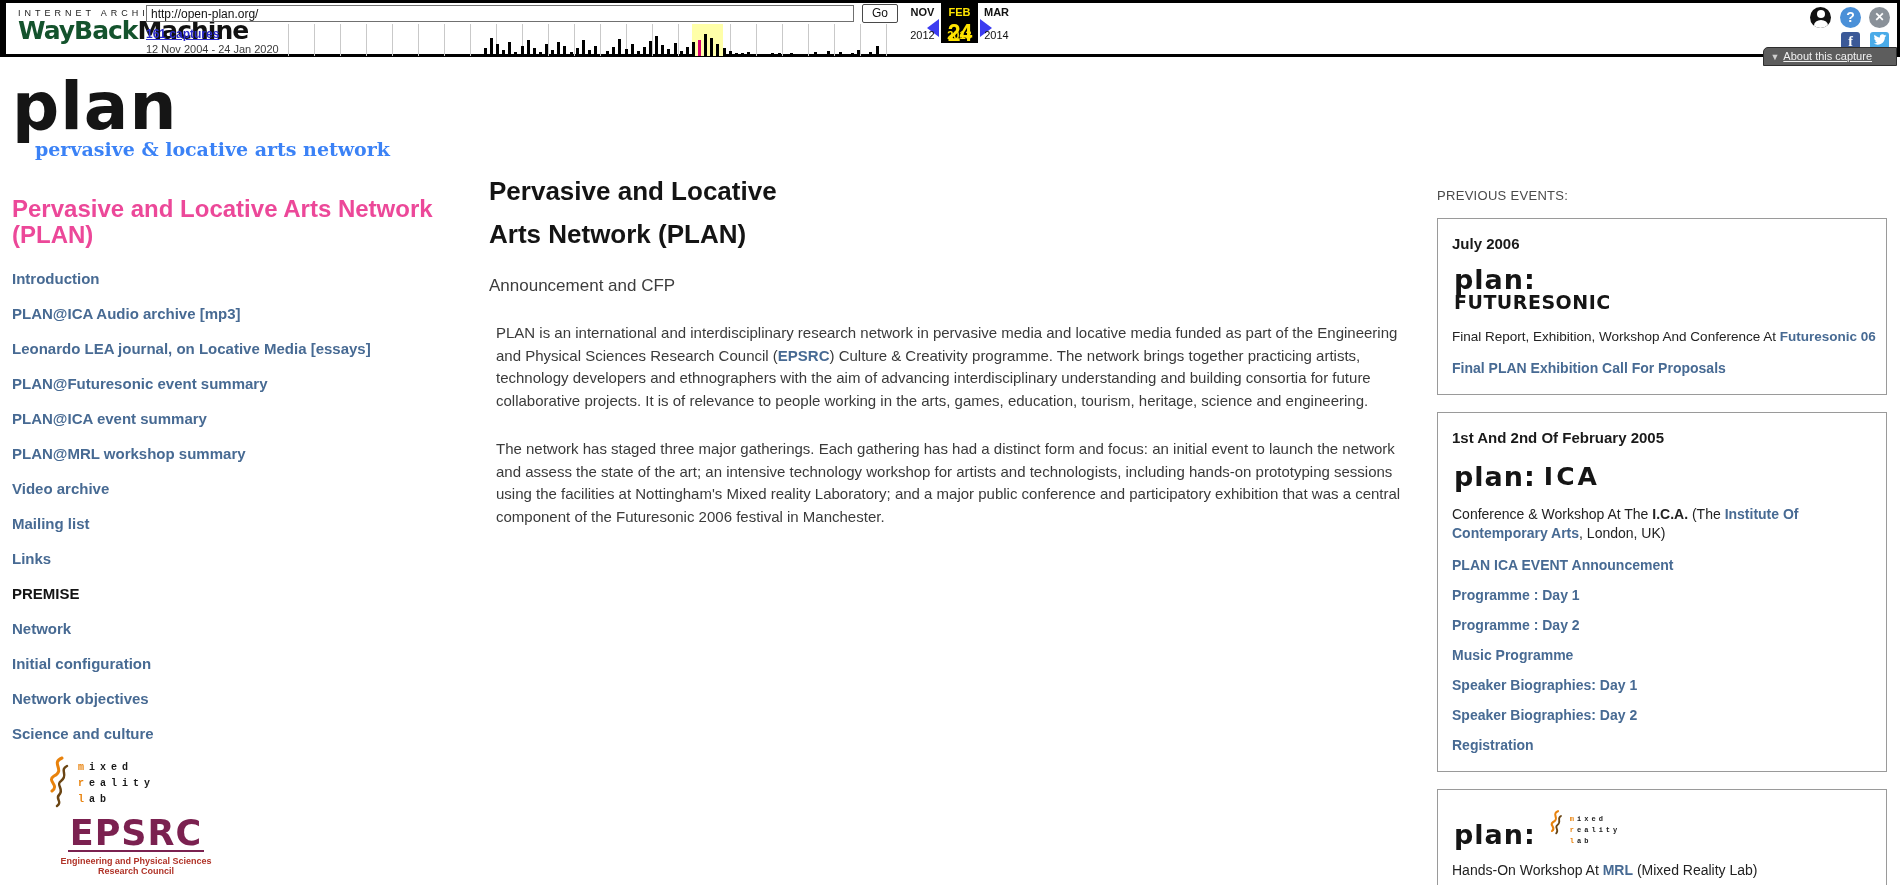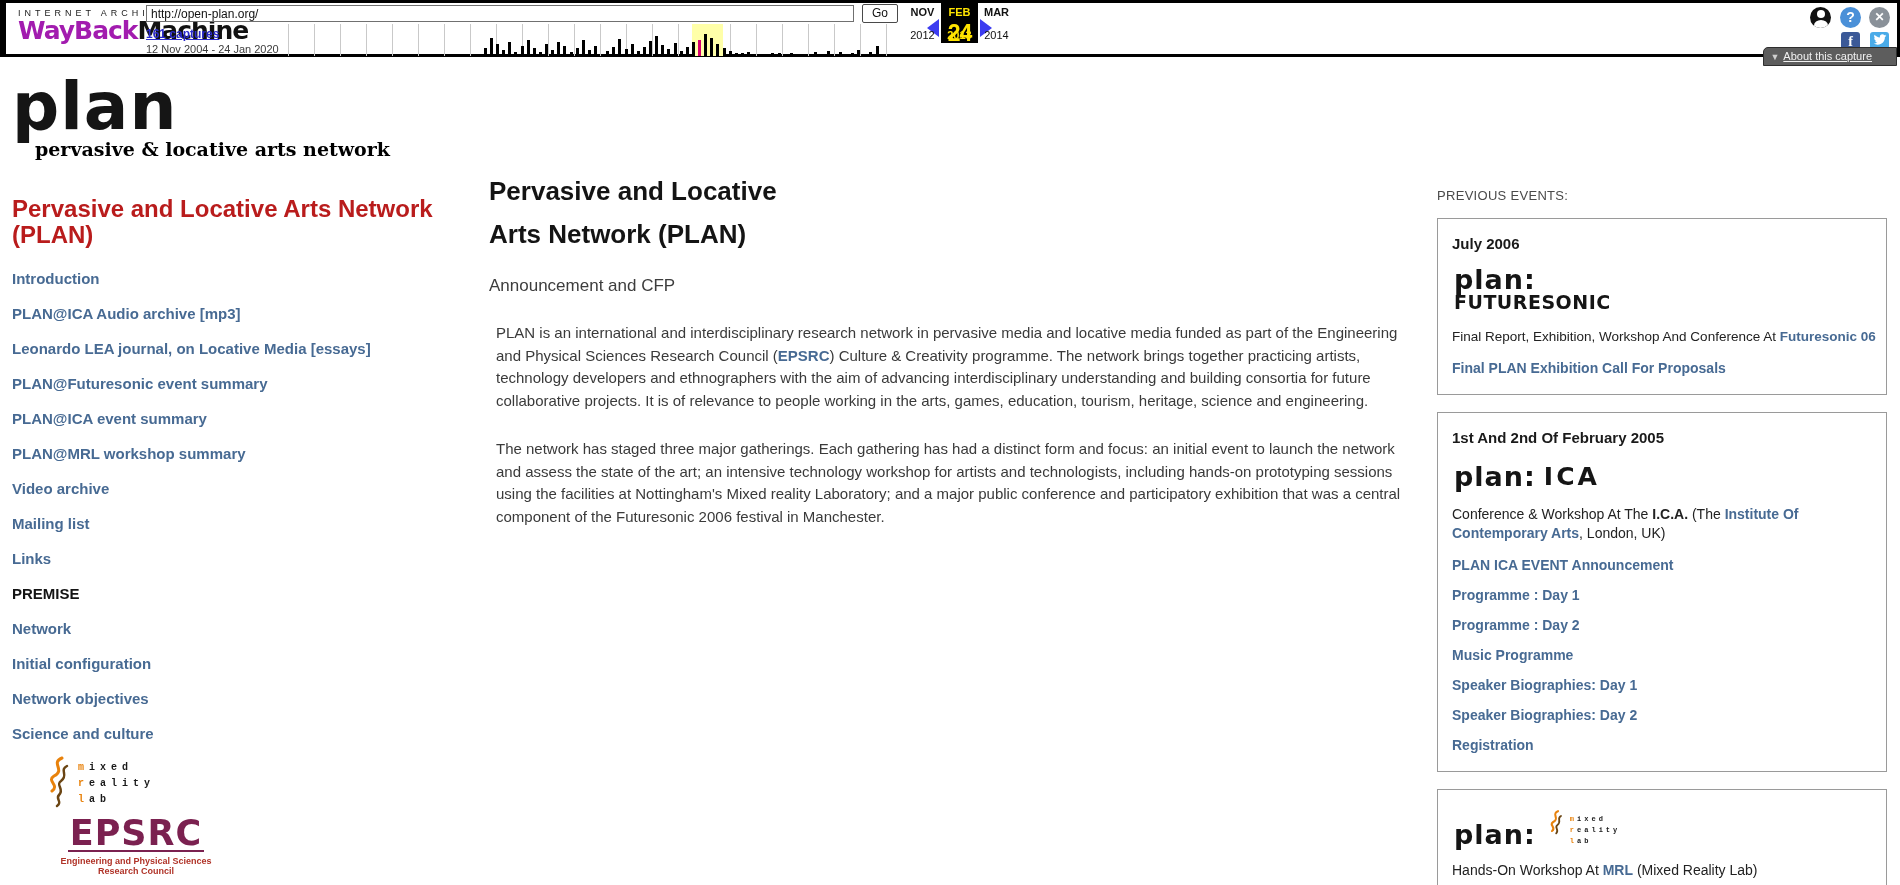--- a/index.html
+++ b/index.html
@@ -12,21 +12,21 @@
 
   
   .wb-toolbar {
     position:absolute; left:0; top:0; width:1900px; height:57px;
     background:#fff; border-top:3px solid #000; border-bottom:3px solid #000;
     border-left:6px solid #000; border-right:3px solid #000;
   }
   .wb-logo { position:absolute; left:12px; top:5px; width:120px; }
   .wb-logo-top { font-size:9px; letter-spacing:4px; color:#1a1a1a; white-space:nowrap; }
   .wb-logo-main { font-size:25px; font-weight:bold; letter-spacing:-1px; line-height:26px; white-space:nowrap; font-family:"DejaVu Sans", sans-serif; }
-  .wb-logo-red { color:#a21caf; }
+  .wb-logo-red { color:#14532d; }
   .wb-logo-black { color:#111; }
 
   .wb-url-input {
     position:absolute; left:140px; top:2px; width:708px; height:17px;
     border:1px solid #707070; font-size:12px; padding:0 4px; color:#111;
     font-family:"Liberation Sans", sans-serif;
   }
   .wb-go {
     position:absolute; left:856px; top:1px; width:36px; height:19px;
     background:#fff; border:1px solid #4a4a4a; border-radius:2px;
@@ -87,26 +87,26 @@
   .wb-about .lbl { text-decoration:underline; }
 
   
   .site-logo { position:absolute; left:12px; top:76px; }
   .site-logo-text {
     font-family:"DejaVu Sans", sans-serif; font-weight:800; font-size:66px;
     line-height:62px; letter-spacing:1px; color:#151515;
   }
   .site-tagline {
     font-family:"DejaVu Serif", serif; font-weight:bold; font-size:19px;
-    color:#000000; margin-left:23px; margin-top:0px; white-space:nowrap;
+    color:#3b82f6; margin-left:23px; margin-top:0px; white-space:nowrap;
   }
 
   
   .sidebar { position:absolute; left:12px; top:196px; width:430px; }
-  .sidebar-title { font-size:24px; font-weight:bold; color:#b91c1c; line-height:26px; margin-bottom:22px; }
+  .sidebar-title { font-size:24px; font-weight:bold; color:#ec4899; line-height:26px; margin-bottom:22px; }
   .side-item { margin-bottom:17px; font-size:15px; font-weight:bold; line-height:18px; }
   .side-item a { color:#476a93; cursor:pointer; }
   .side-item .plain { color:#141414; }
 
   .side-logos { position:absolute; left:42px; top:754px; width:230px; }
   .mrl-logo { display:flex; align-items:flex-start; cursor:pointer; }
   .mrl-text { margin-left:6px; margin-top:6px; }
   .mrl-row {
     font-family:"Liberation Mono", monospace; font-size:10px; font-weight:bold;
     letter-spacing:5px; line-height:16px; color:#1a1a1a;

